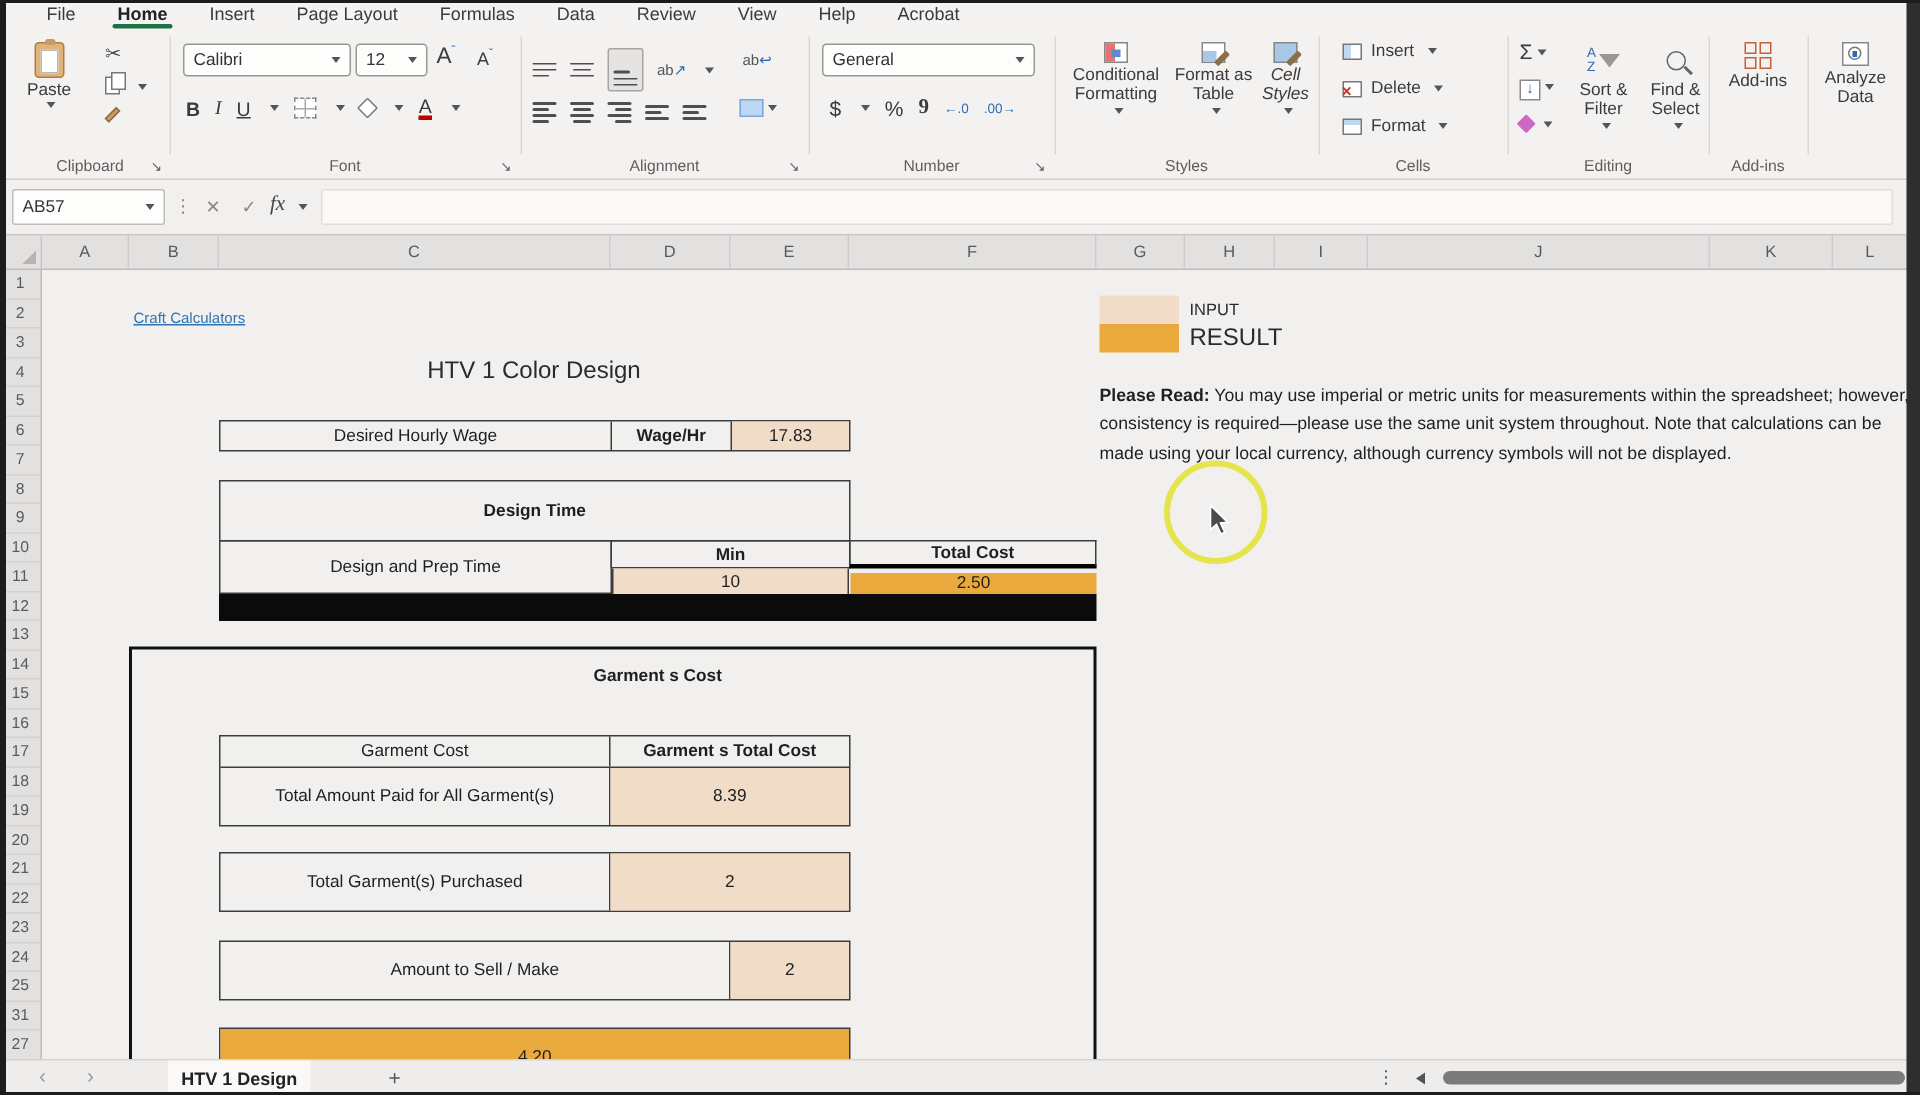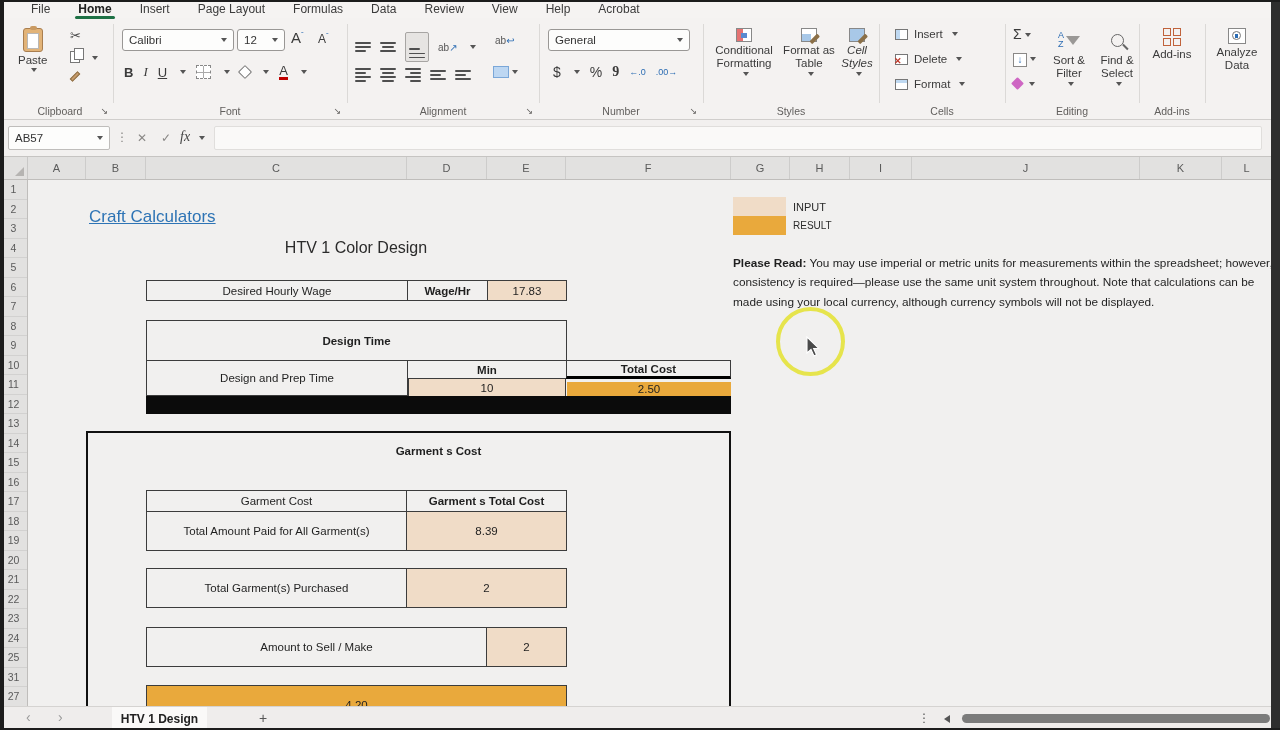--- a/index.html
+++ b/index.html
@@ -55,21 +55,21 @@
 
   
   .sheet { position:absolute; left:28px; top:180px; width:1244px; height:527px; background:#F1F0EF; z-index:1; }
   .abs { position:absolute; }
   .cellTxt { font-size:11.5px; color:#1f1f1f; display:flex; align-items:center; justify-content:center; }
   .bold { font-weight:bold; }
   .peach { background:#F0DCC7; }
   .gold { background:#E9A93C; }
   .brd { border:1px solid #3c3c3c;justify-content:center; }
 
-  .link { font-size:17px; color:#2E74B5; text-decoration:underline; }
+  .link { font-size:10px; color:#2E74B5; text-decoration:underline; }
   .title { font-size:16px; color:#2b2b2b; }
 
   .note { font-size:11.8px; color:#1f1f1f; line-height:19.4px; }
 
   .circleHL { border:4px solid rgba(228,226,58,0.9); border-radius:50%; z-index:6; }
 
   
   .tabbar { position:absolute; left:0; top:706px; width:1280px; height:24px; background:#EFEDEC; border-top:1px solid #D5D3D1; z-index:7; }
   .navarr { position:absolute; top:2px; font-size:14px; color:#9a9a9a; }
   .sheettab { position:absolute; left:112px; top:0; width:95px; height:24px; background:#FAF9F8; display:flex; align-items:center; justify-content:center; font-size:12px; font-weight:bold; color:#222; }
@@ -444,21 +444,21 @@
     </div>
   </div>
 
   <div class="abs" style="left:733px; top:197px; z-index:2;">
     <div style="display:flex; align-items:center; height:19px;">
       <span class="peach" style="display:inline-block; width:53px; height:19px;"></span>
       <span style="font-size:11px; color:#2b2b2b; margin-left:7px;">INPUT</span>
     </div>
     <div style="display:flex; align-items:center; height:19px;">
       <span class="gold" style="display:inline-block; width:53px; height:19px;"></span>
-      <span style="font-size:10px; color:#2b2b2b; margin-left:7px;">RESULT</span>
+      <span style="font-size:16px; color:#2b2b2b; margin-left:7px;">RESULT</span>
     </div>
   </div>
 
   <div class="note abs" style="left:733px; top:254px; width:541px; z-index:2;">
     <span class="bold">Please Read:</span><span> You may use imperial or metric units for measurements within the spreadsheet; however, consistency is required—please use the same unit system throughout. Note that calculations can be made using your local currency, although currency symbols will not be displayed.</span>
   </div>
 
   <div class="circleHL abs" style="left:776px; top:307px; width:69px; height:69px;"></div>
   <svg class="abs" style="left:804px; top:336px; z-index:7;" width="16" height="22">
     <path d="M3 1 L3 17 L7 13.5 L10 20 L12.5 18.8 L9.6 12.6 L14.5 12.2 Z" fill="#4a4a4a" stroke="#ffffff" stroke-width="1.1"></path>

